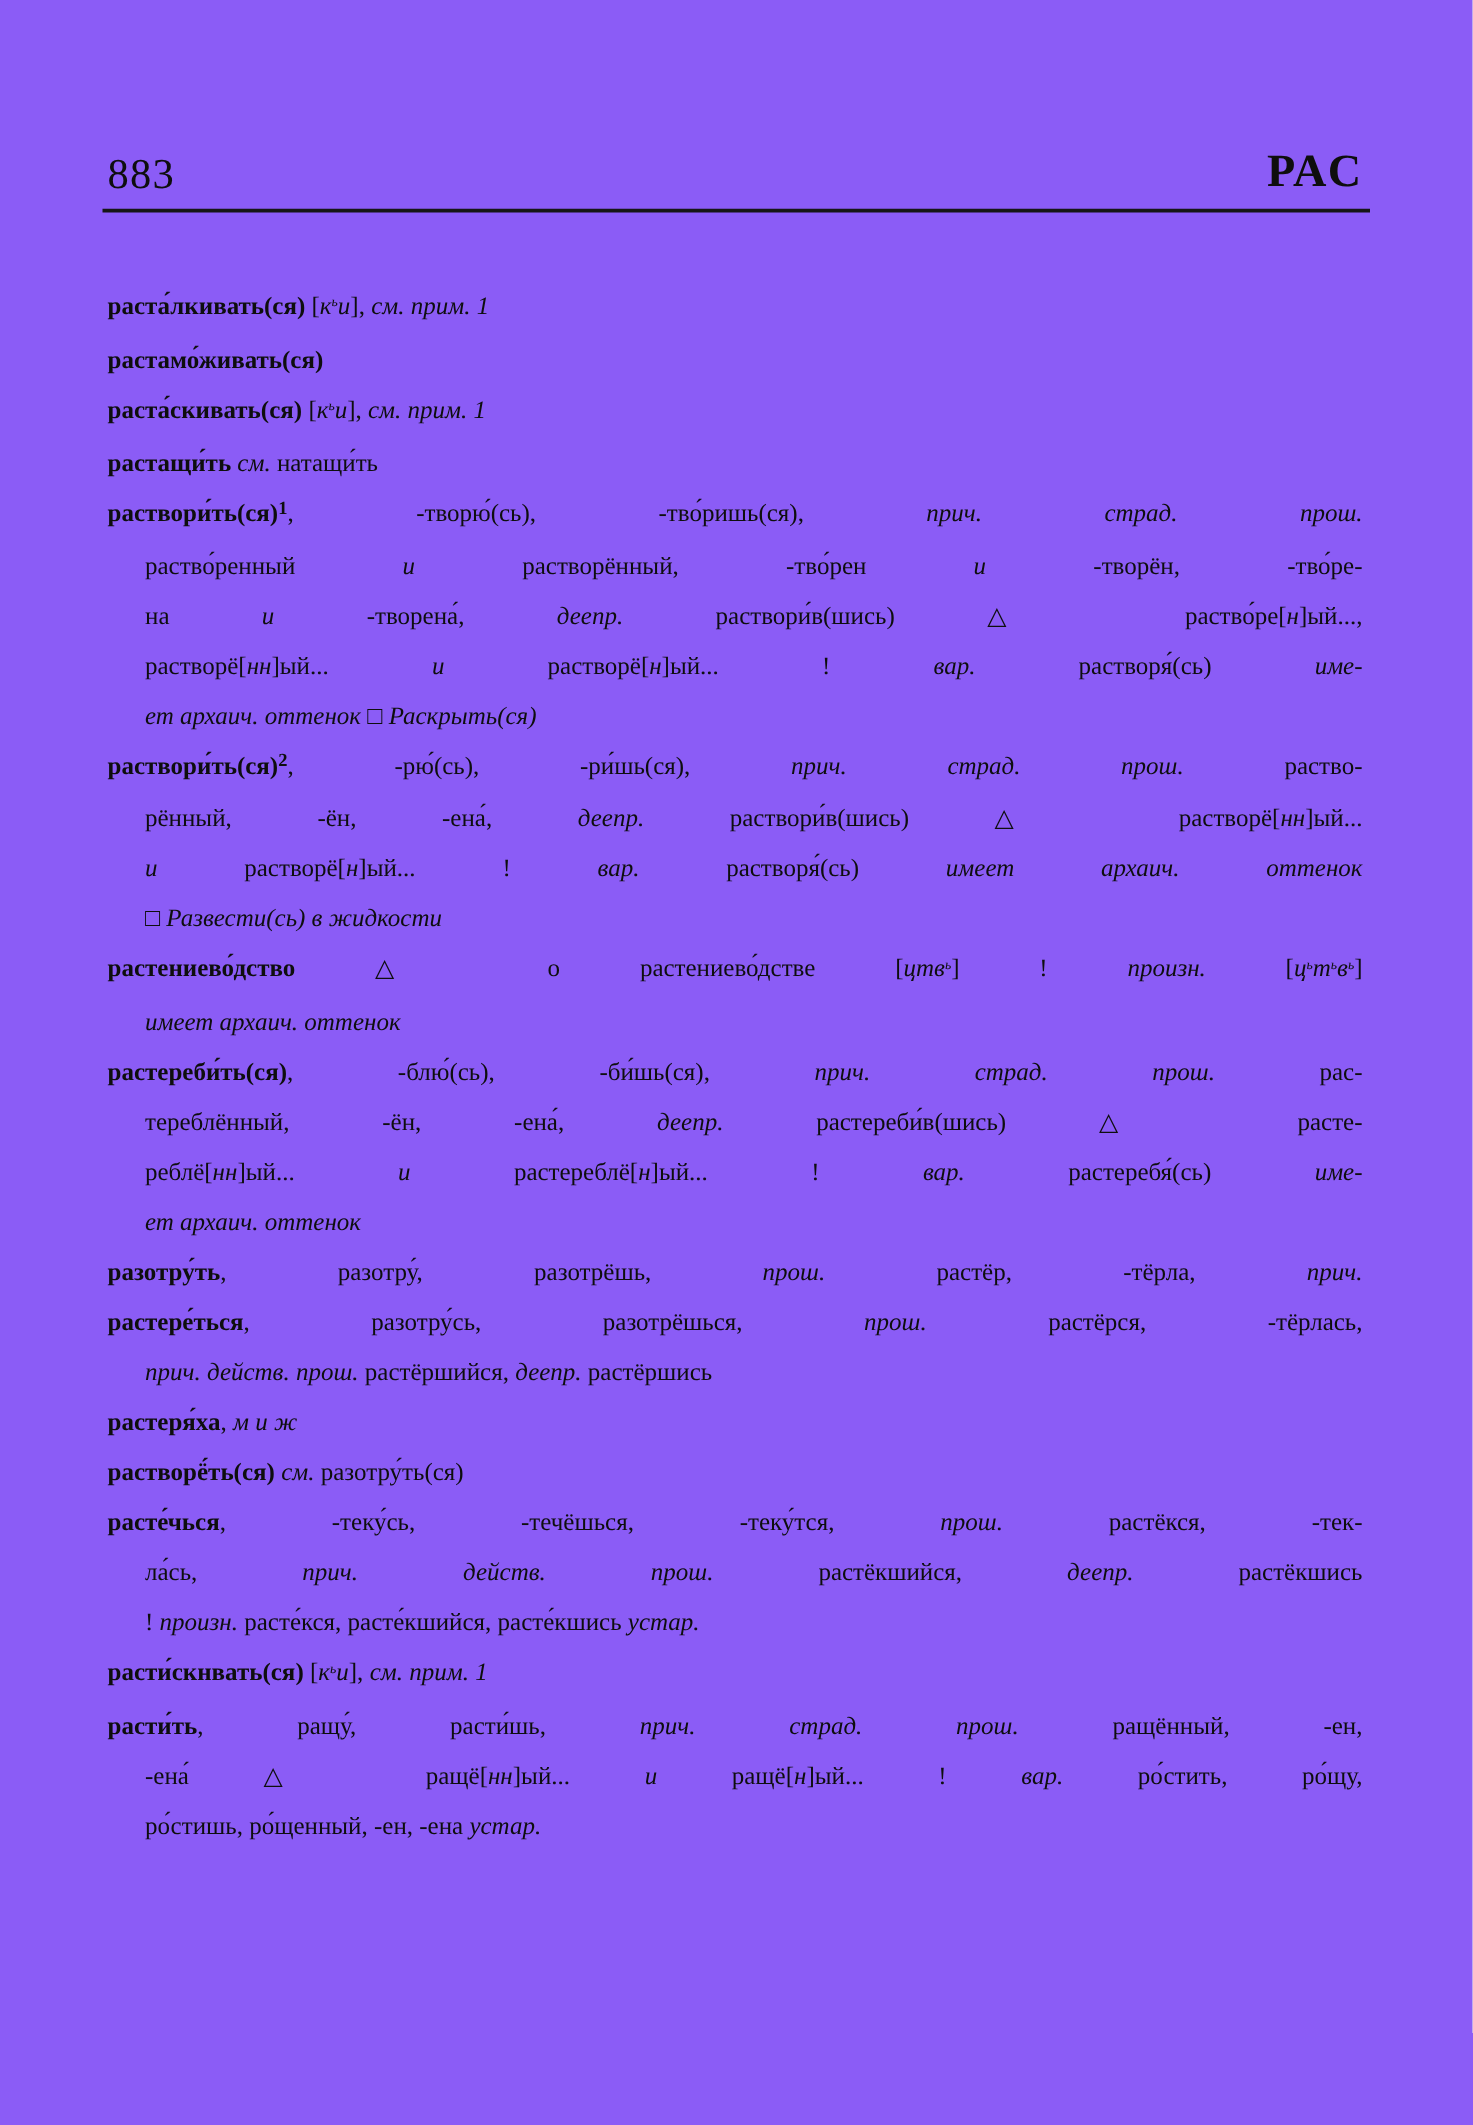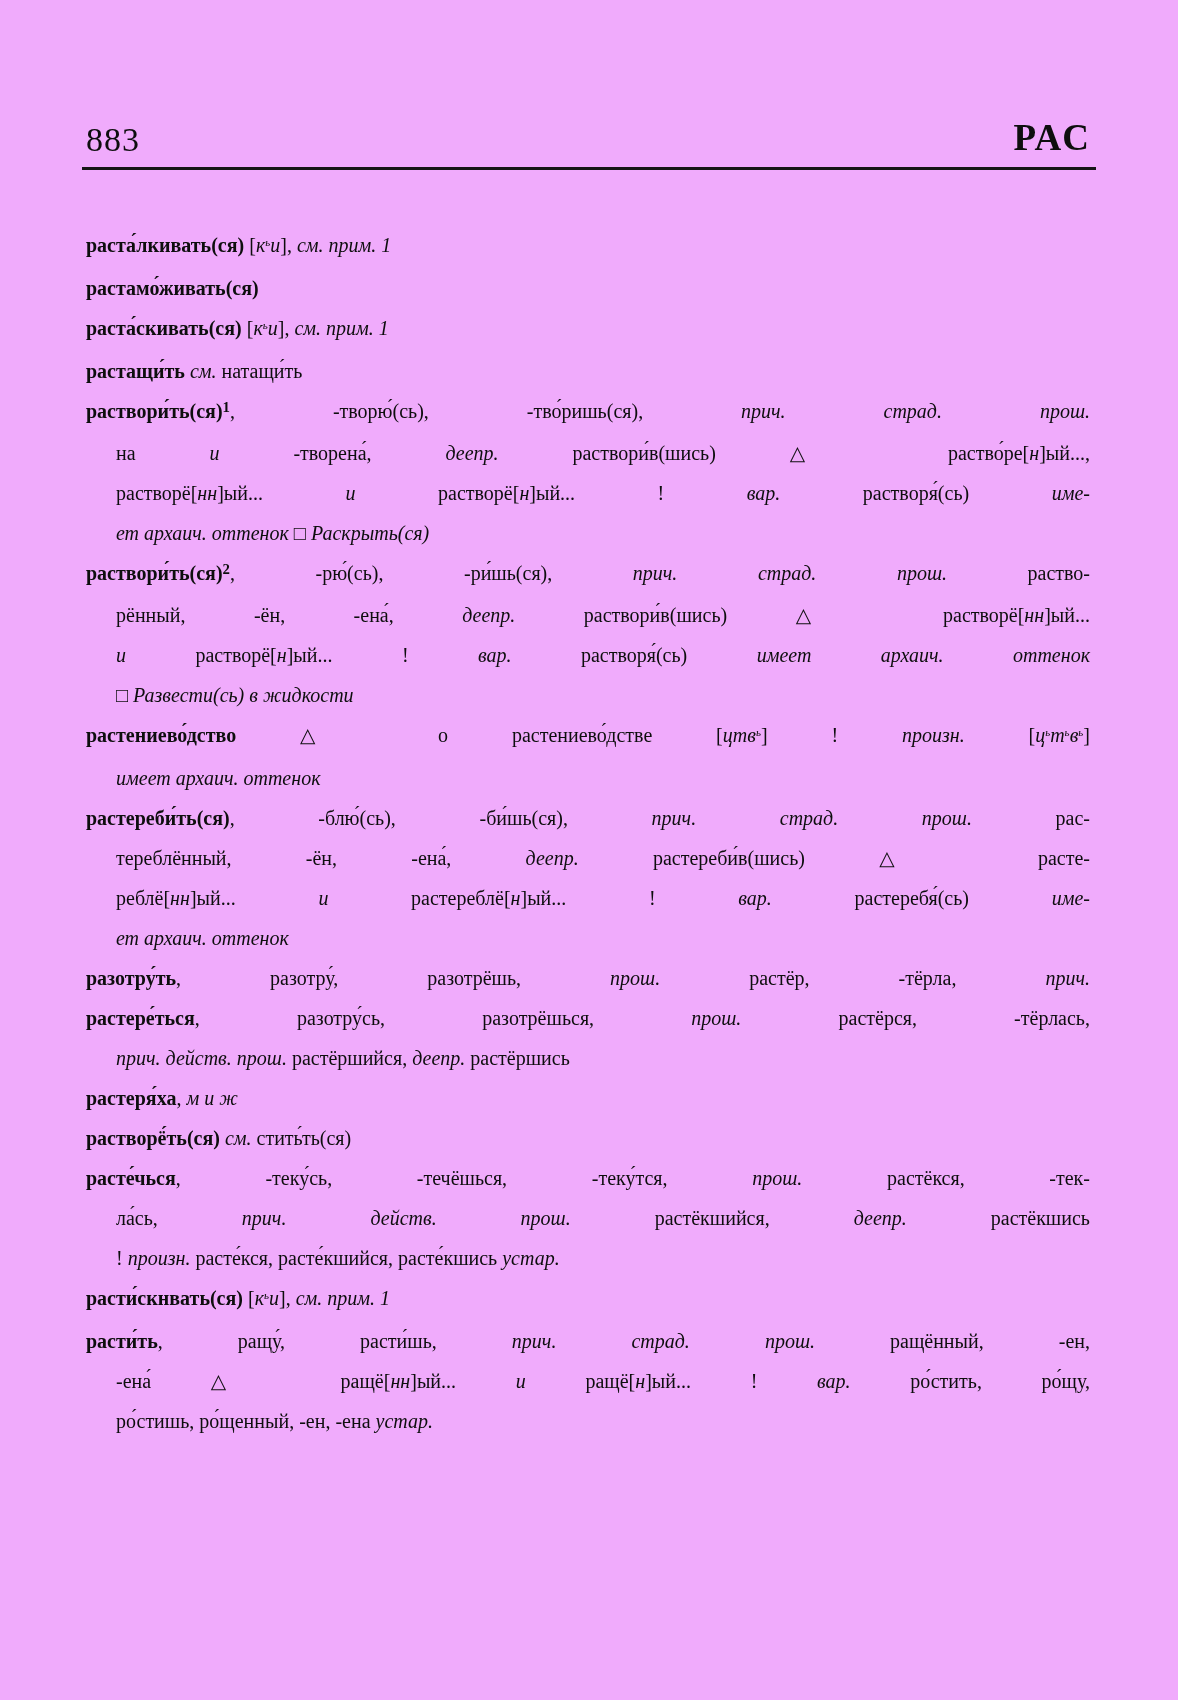--- a/index.html
+++ b/index.html
@@ -1,20 +1,20 @@
 <!DOCTYPE html>
 <html lang="ru"><head>
 <meta charset="utf-8">
 <style>
   html,body { margin:0; padding:0; background:#e8e8e6; }
   .page {
     position:relative;
     width:1178px; height:1700px;
     margin:0 auto;
-    background:#f0abfc;
+    background:#8b5cf6;
     color:#0e0e0e;
     font-family:"Liberation Serif","DejaVu Serif","DejaVu Sans",serif;
     overflow:hidden;
   }
   .header-row {
     display:flex; justify-content:space-between; align-items:flex-end;
     margin:100px 86px 0 86px;
   }
   .page-number {
     font-size:34px; letter-spacing:1px; font-weight:400;
@@ -64,20 +64,21 @@
         <div class="line"><span class="seg-b">растамо́живать(ся)</span></div>
       </div>
       <div class="entry">
         <div class="line"><span class="seg-b">раста́скивать(ся) </span><span class="seg-n">[</span><span class="seg-i">к</span><span class="seg-isup">ь</span><span class="seg-i">и</span><span class="seg-n">], </span><span class="seg-i">см. прим. 1</span></div>
       </div>
       <div class="entry">
         <div class="line"><span class="seg-b">растащи́ть </span><span class="seg-i">см. </span><span class="seg-n">натащи́ть</span></div>
       </div>
       <div class="entry">
         <div class="line j"><span class="seg-b">раствори́ть(ся)</span><span class="seg-bsup">1</span><span class="seg-n">, -творю́(сь), -тво́ришь(ся), </span><span class="seg-i">прич. страд. прош.</span></div>
+        <div class="line cont j"><span class="seg-n">раство́ренный </span><span class="seg-i">и</span><span class="seg-n"> растворённый, -тво́рен </span><span class="seg-i">и</span><span class="seg-n"> -творён, -тво́ре-</span></div>
         <div class="line cont j"><span class="seg-n">на </span><span class="seg-i">и</span><span class="seg-n"> -творена́, </span><span class="seg-i">деепр.</span><span class="seg-n"> раствори́в(шись) △ раство́ре[</span><span class="seg-i">н</span><span class="seg-n">]ый...,</span></div>
         <div class="line cont j"><span class="seg-n">растворё[</span><span class="seg-i">нн</span><span class="seg-n">]ый... </span><span class="seg-i">и</span><span class="seg-n"> растворё[</span><span class="seg-i">н</span><span class="seg-n">]ый... ! </span><span class="seg-i">вар.</span><span class="seg-n"> растворя́(сь) </span><span class="seg-i">име-</span></div>
         <div class="line cont"><span class="seg-i">ет архаич. оттенок</span><span class="seg-n"> □ </span><span class="seg-i">Раскрыть(ся)</span></div>
       </div>
       <div class="entry">
         <div class="line j"><span class="seg-b">раствори́ть(ся)</span><span class="seg-bsup">2</span><span class="seg-n">, -рю́(сь), -ри́шь(ся), </span><span class="seg-i">прич. страд. прош.</span><span class="seg-n"> раство-</span></div>
         <div class="line cont j"><span class="seg-n">рённый, -ён, -ена́, </span><span class="seg-i">деепр.</span><span class="seg-n"> раствори́в(шись) △ растворё[</span><span class="seg-i">нн</span><span class="seg-n">]ый...</span></div>
         <div class="line cont j"><span class="seg-i">и</span><span class="seg-n"> растворё[</span><span class="seg-i">н</span><span class="seg-n">]ый... ! </span><span class="seg-i">вар.</span><span class="seg-n"> растворя́(сь) </span><span class="seg-i">имеет архаич. оттенок</span></div>
         <div class="line cont"><span class="seg-n">□ </span><span class="seg-i">Развести(сь) в жидкости</span></div>
       </div>
@@ -95,21 +96,21 @@
         <div class="line j"><span class="seg-b">разотру́ть</span><span class="seg-n">, разотру́, разотрёшь, </span><span class="seg-i">прош.</span><span class="seg-n"> растёр, -тёрла, </span><span class="seg-i">прич.</span></div>
       </div>
       <div class="entry">
         <div class="line j"><span class="seg-b">растере́ться</span><span class="seg-n">, разотру́сь, разотрёшься, </span><span class="seg-i">прош.</span><span class="seg-n"> растёрся, -тёрлась,</span></div>
         <div class="line cont"><span class="seg-i">прич. действ. прош.</span><span class="seg-n"> растёршийся, </span><span class="seg-i">деепр.</span><span class="seg-n"> растёршись</span></div>
       </div>
       <div class="entry">
         <div class="line"><span class="seg-b">растеря́ха</span><span class="seg-n">, </span><span class="seg-i">м и ж</span></div>
       </div>
       <div class="entry">
-        <div class="line"><span class="seg-b">растворё́ть(ся) </span><span class="seg-i">см. </span><span class="seg-n">стить́ть(ся)</span></div>
+        <div class="line"><span class="seg-b">растворё́ть(ся) </span><span class="seg-i">см. </span><span class="seg-n">разотру́ть(ся)</span></div>
       </div>
       <div class="entry">
         <div class="line j"><span class="seg-b">расте́чься</span><span class="seg-n">, -теку́сь, -течёшься, -теку́тся, </span><span class="seg-i">прош.</span><span class="seg-n"> растёкся, -тек-</span></div>
         <div class="line cont j"><span class="seg-n">ла́сь, </span><span class="seg-i">прич. действ. прош.</span><span class="seg-n"> растёкшийся, </span><span class="seg-i">деепр.</span><span class="seg-n"> растёкшись</span></div>
         <div class="line cont"><span class="seg-n">! </span><span class="seg-i">произн.</span><span class="seg-n"> расте́кся, расте́кшийся, расте́кшись </span><span class="seg-i">устар.</span></div>
       </div>
       <div class="entry">
         <div class="line"><span class="seg-b">расти́скнвать(ся) </span><span class="seg-n">[</span><span class="seg-i">к</span><span class="seg-isup">ь</span><span class="seg-i">и</span><span class="seg-n">], </span><span class="seg-i">см. прим. 1</span></div>
       </div>
       <div class="entry">

